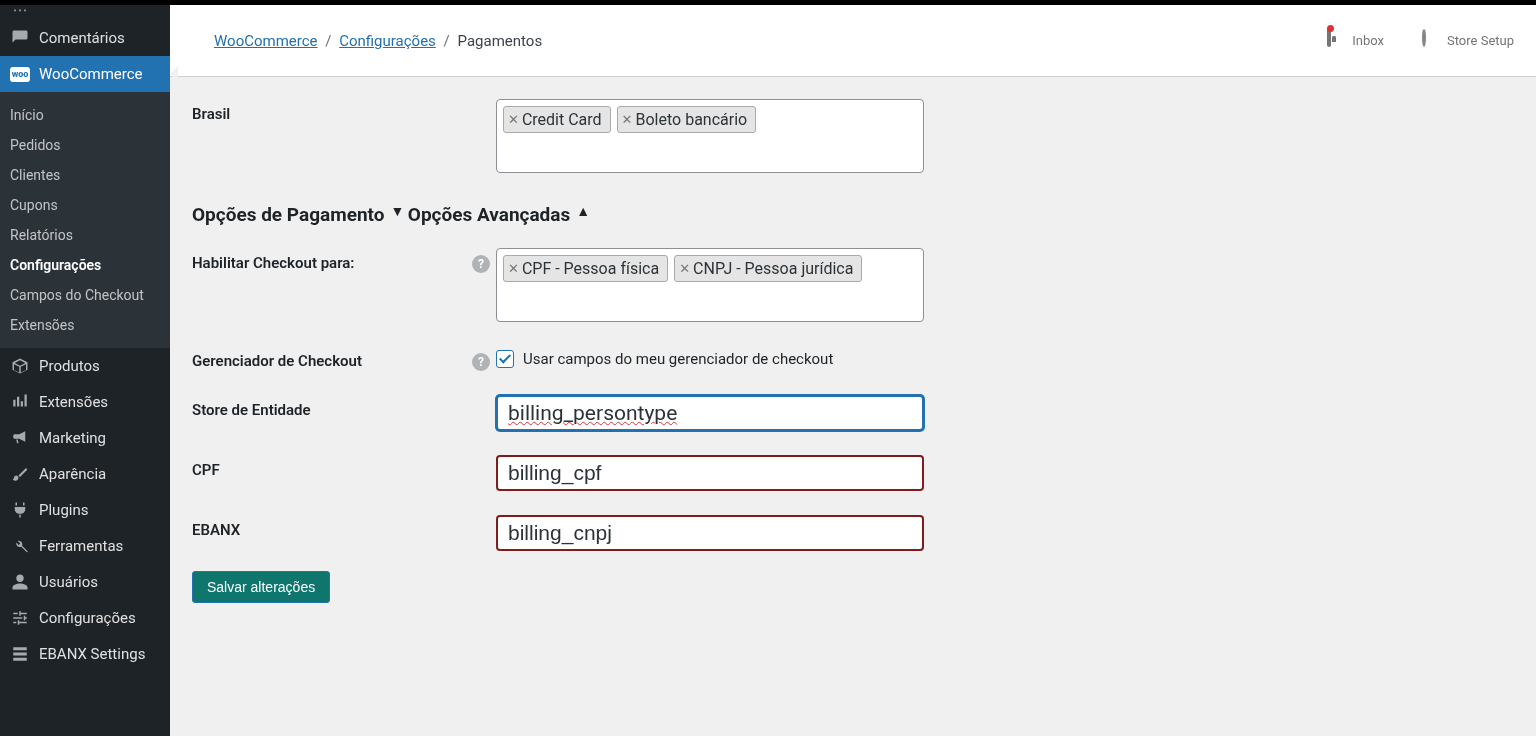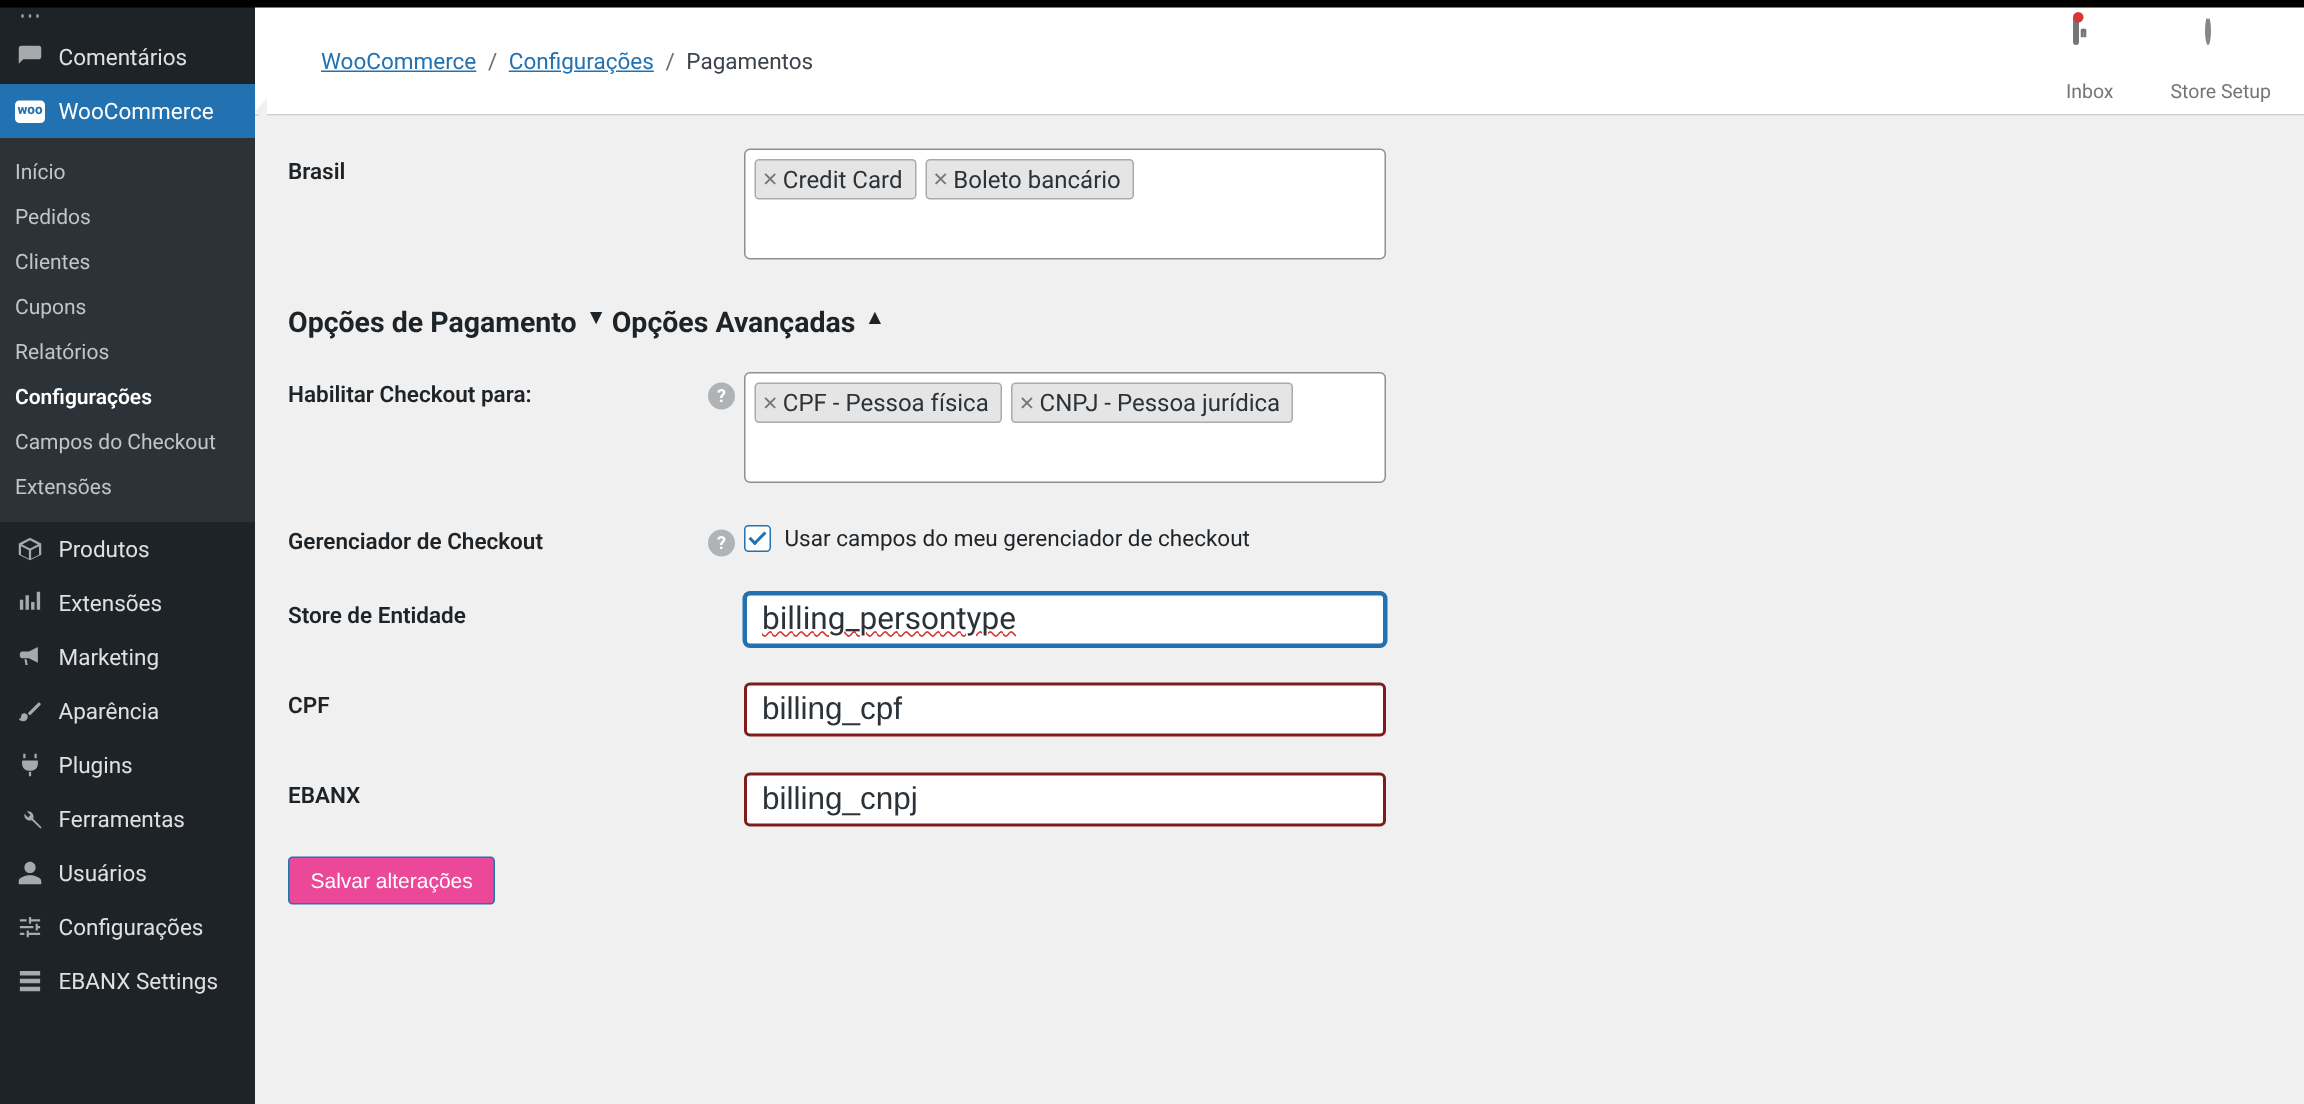--- a/index.html
+++ b/index.html
@@ -66,21 +66,21 @@
     height: 72px; background: #fff;
     border-bottom: 1px solid #ccd0d4;
     display: flex; align-items: center;
     padding: 0 22px 0 44px;
     justify-content: space-between;
   }
   .breadcrumbs { font-size: 15px; color: #3c434a; }
   .breadcrumbs a { color: #2271b1; text-decoration: underline; }
   .breadcrumbs .sep { color: #707070; margin: 0 4px; }
   .header-actions { display: flex; gap: 38px; align-items: center; }
-  .hact { display: flex; flex-direction: column; align-items: center; gap: 19px; color: #757575; cursor: pointer; font-size:13px; }
+  .hact { display: flex; flex-direction: row; align-items: center; gap: 3px; color: #757575; cursor: pointer; font-size:13px; }
   .hact .ic { width: 22px; height: 22px; position: relative; }
   .inbox-ic { border: 2px solid #757575; border-radius: 2px; position: relative; width:20px; height:16px; margin-top:3px;}
   .inbox-ic::before{ content:""; position:absolute; left:3px; right:3px; bottom:3px; top:6px; border:2px solid #757575; border-bottom:none; border-radius: 2px 2px 0 0;}
   .inbox-dot { position:absolute; top:-5px; right:-5px; width:7px; height:7px; background:#d63638; border-radius:50%;}
   .spinner-ic { width:22px; height:22px; border:2px solid #868686; border-radius:50%; border-top-color: transparent; }
 
   .content { flex: 1; overflow: auto; padding: 22px 22px 30px 22px; }
 
   .form-row { display: flex; align-items: flex-start; margin-bottom: 24px; }
   .form-label {
@@ -130,21 +130,21 @@
 
   .txt-input {
     width: 100%; height: 36px; padding: 4px 10px;
     font-size: 21px; color:#2c3338;
     border: 2px solid #7f1d1d; border-radius: 4px; background:#fff;
   }
   .txt-input.focused { border-color: #2271b1; box-shadow: 0 0 0 1px #2271b1; outline:none;}
   .underline-red { text-decoration: underline; text-decoration-color: #d63638; text-decoration-style: wavy; text-decoration-thickness:1px;}
 
   .btn-primary {
-    background: #ec4899; color:#fff; border:1px solid #2271b1; border-radius:3px;
+    background: #0f766e; color:#fff; border:1px solid #2271b1; border-radius:3px;
     padding: 7px 14px; font-size:14px; font-weight: 500; cursor:pointer;
   }
 </style>
 </head>
 <body>
 
 <div class="top-bar"></div>
 
 <div class="app">
 

